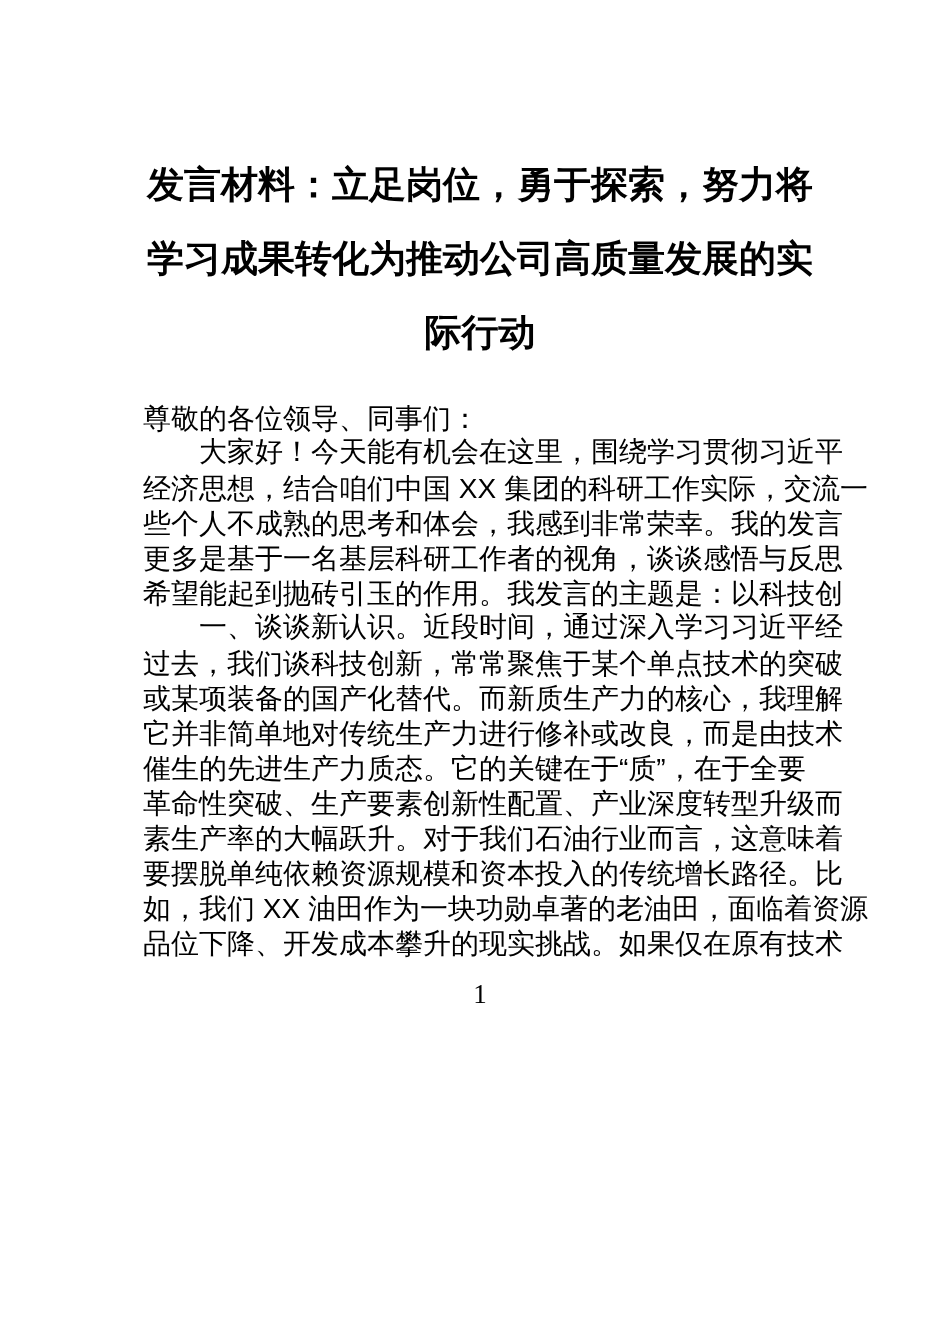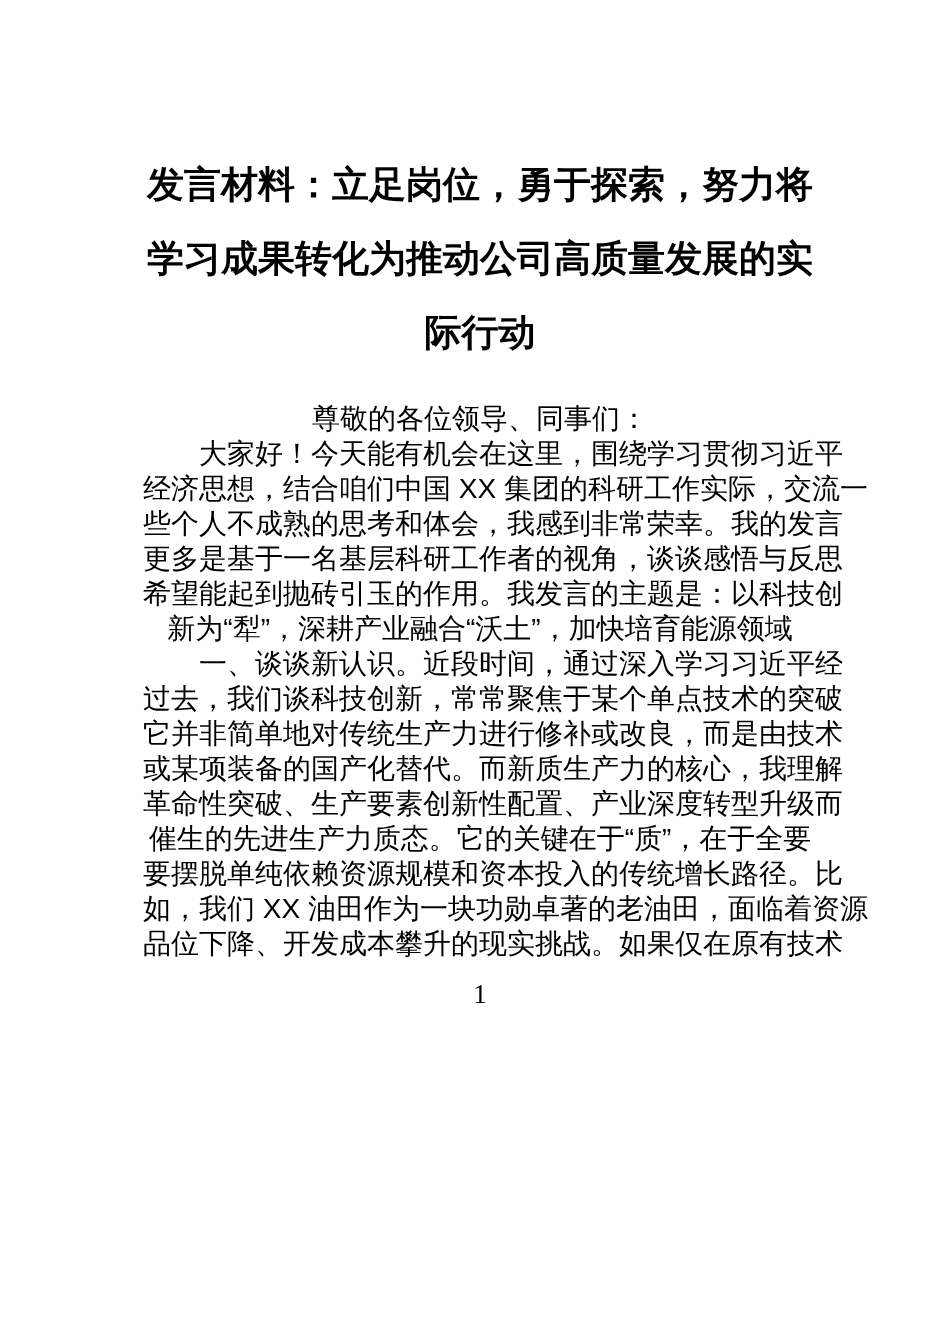--- a/index.html
+++ b/index.html
@@ -29,24 +29,24 @@
   .t-line {
     white-space: pre;
   }
   .body-text {
     margin-top: 31px;
     font-size: 28px;
     line-height: 35px;
   }
   .line {
     white-space: pre;
-    text-align: center;
   }
   .indent {
     text-indent: 56px;
+    font-family: Liberation Mono, monospace;
   }
   .page-footer {
     margin-top: 16px;
     text-align: center;
     font-family: "Liberation Serif", serif;
     font-size: 27px;
     line-height: 35px;
   }
 </style>
 </head>
@@ -63,30 +63,30 @@
   <div class="body-text">
 
     <div class="line">尊敬的各位领导、同事们：</div>
 
     <div>
       <div class="line indent">大家好！今天能有机会在这里，围绕学习贯彻习近平</div>
       <div class="line">经济思想，结合咱们中国 XX 集团的科研工作实际，交流一</div>
       <div class="line">些个人不成熟的思考和体会，我感到非常荣幸。我的发言</div>
       <div class="line">更多是基于一名基层科研工作者的视角，谈谈感悟与反思</div>
       <div class="line">希望能起到抛砖引玉的作用。我发言的主题是：以科技创</div>
-      <div class="line">新为“犁”，深耕产业融合“沃土”，加快培育能源领域</div>
     </div>
 
     <div>
       <div class="line indent">一、谈谈新认识。近段时间，通过深入学习习近平经</div>
       <div class="line">过去，我们谈科技创新，常常聚焦于某个单点技术的突破</div>
+      <div class="line">或某项装备的国产化替代。而新质生产力的核心，我理解</div>
       <div class="line">它并非简单地对传统生产力进行修补或改良，而是由技术</div>
-      <div class="line">或某项装备的国产化替代。而新质生产力的核心，我理解</div>
+      <div class="line">催生的先进生产力质态。它的关键在于“质”，在于全要</div>
       <div class="line">革命性突破、生产要素创新性配置、产业深度转型升级而</div>
-      <div class="line">催生的先进生产力质态。它的关键在于“质”，在于全要</div>
+      <div class="line">素生产率的大幅跃升。对于我们石油行业而言，这意味着</div>
       <div class="line">要摆脱单纯依赖资源规模和资本投入的传统增长路径。比</div>
       <div class="line">如，我们 XX 油田作为一块功勋卓著的老油田，面临着资源</div>
       <div class="line">品位下降、开发成本攀升的现实挑战。如果仅在原有技术</div>
     </div>
 
   </div>
 
   <div class="page-footer">
     <span>1</span>
   </div>

